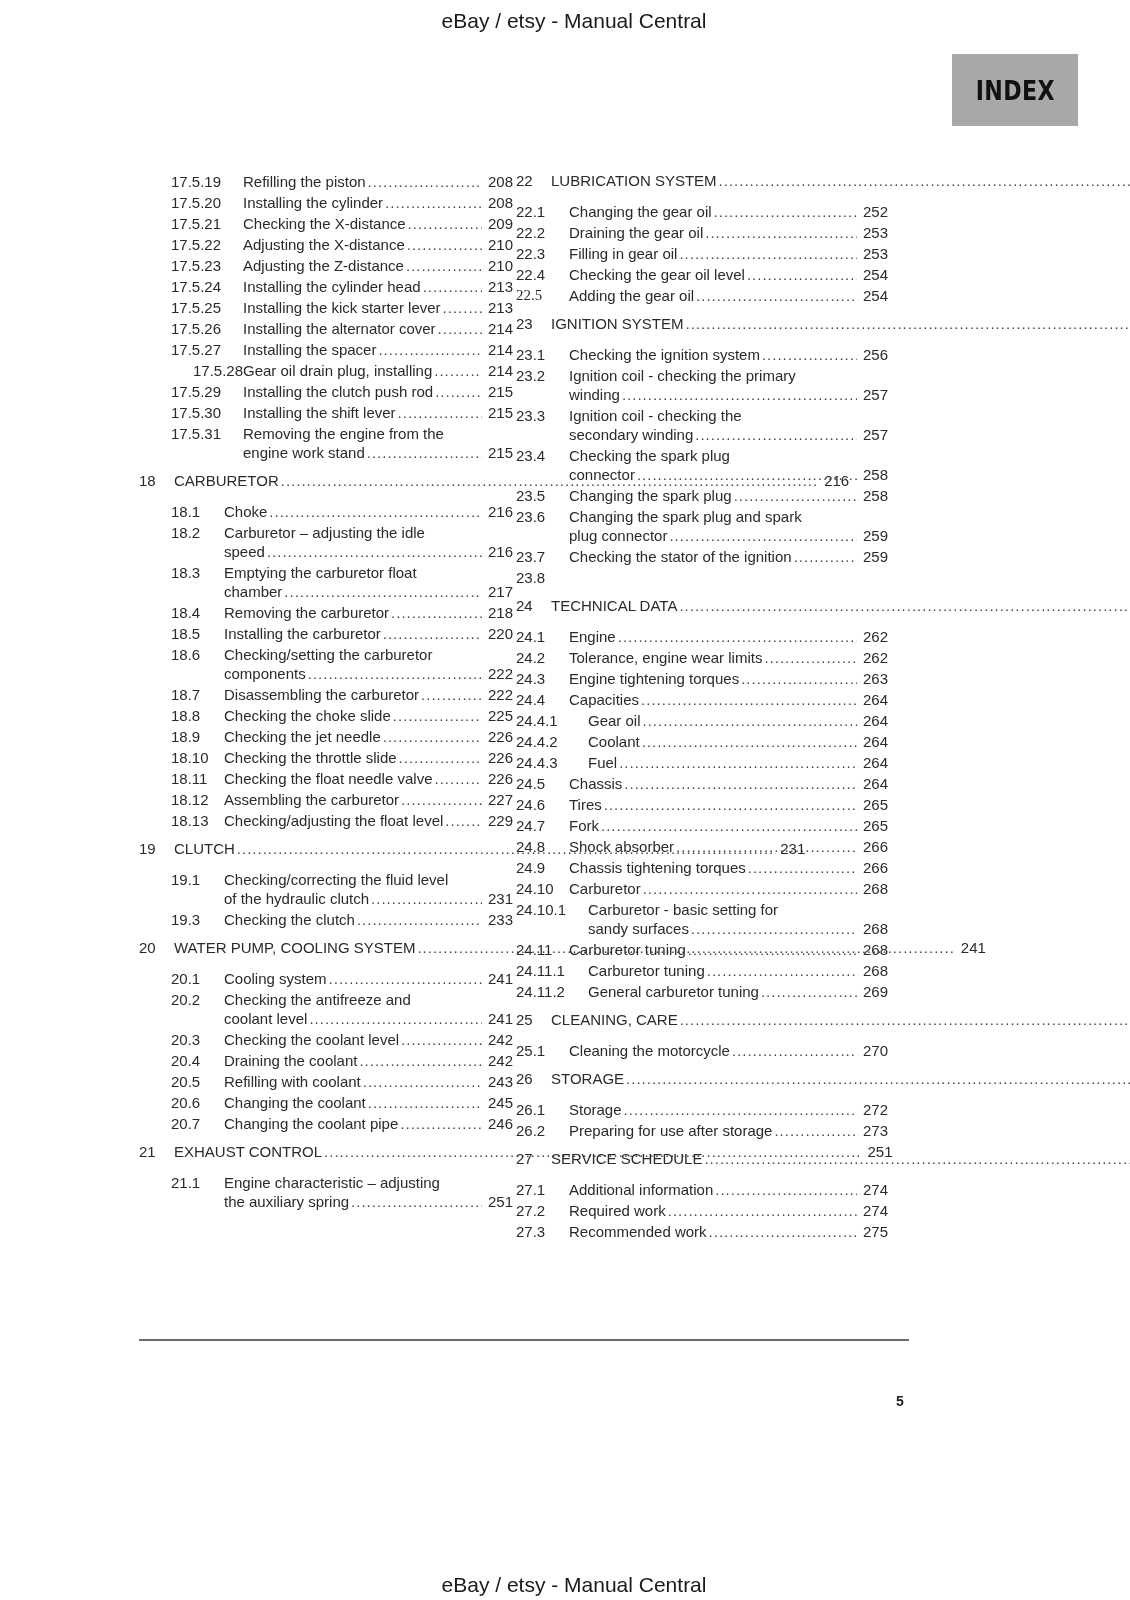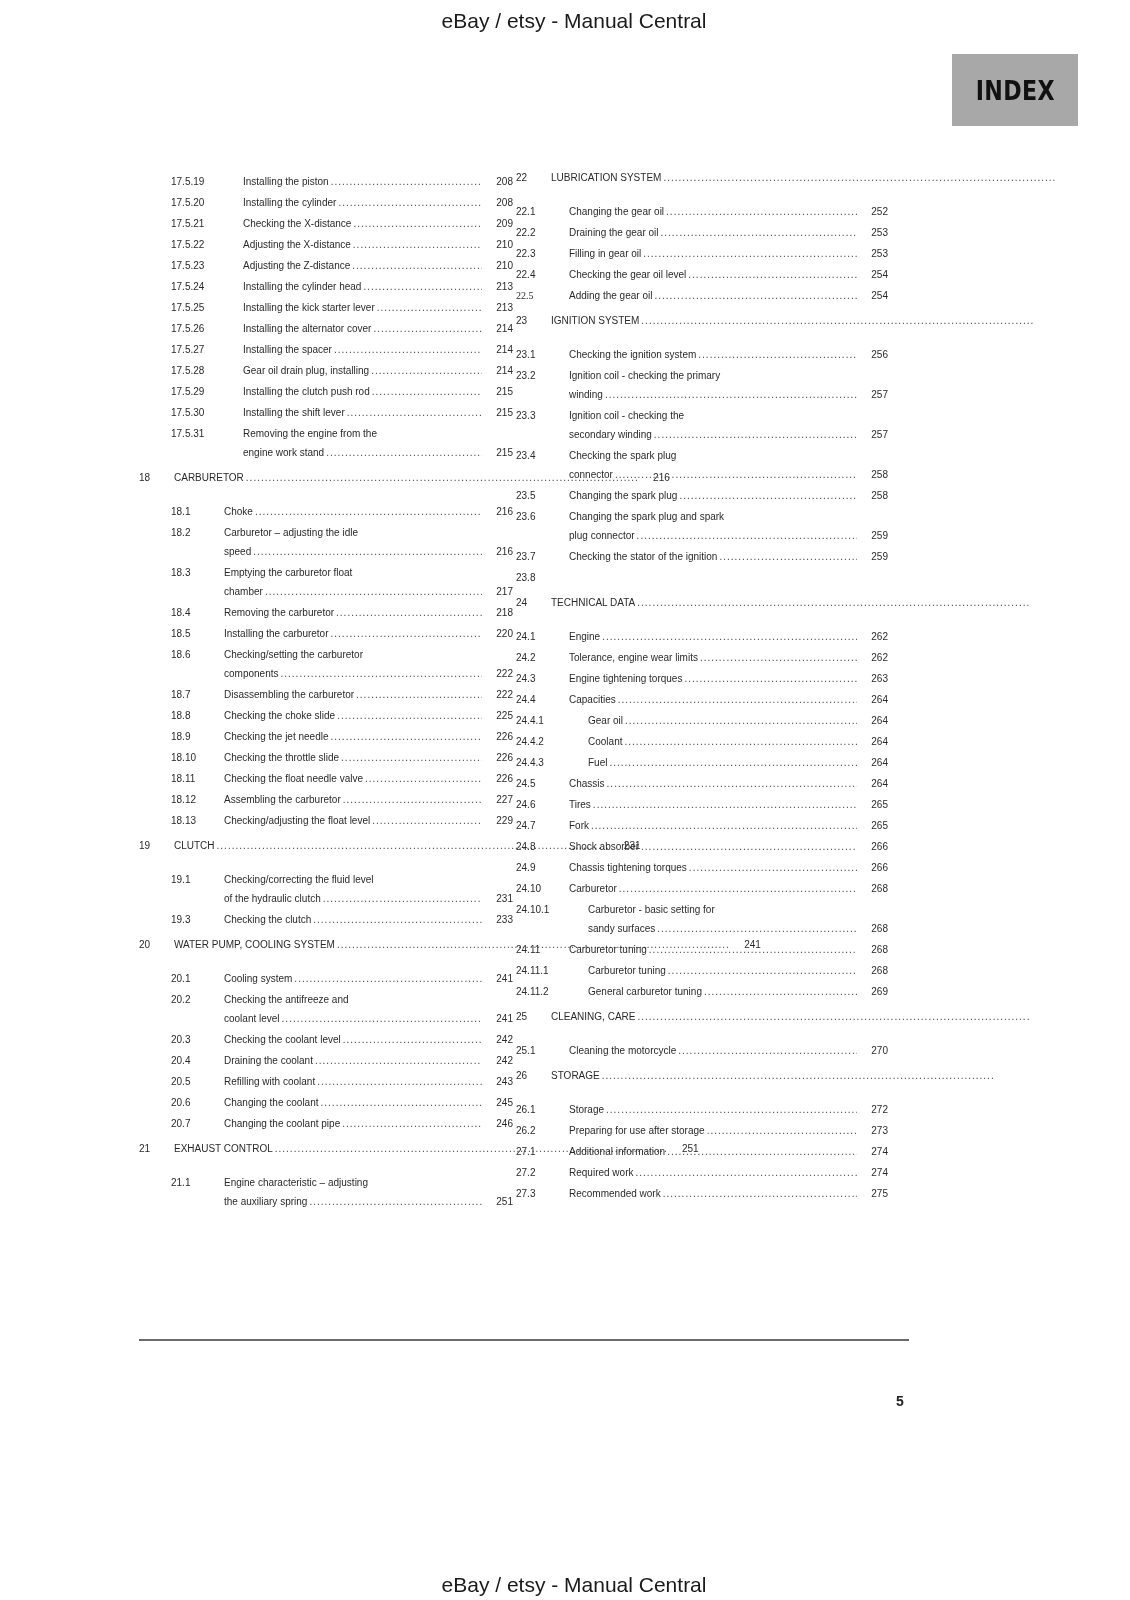--- a/index.html
+++ b/index.html
@@ -11,21 +11,21 @@
   .wm-top { top: 9px; }
   .wm-bottom { top: 1573px; }
   .index-tab {
     position: absolute; left: 952px; top: 54px; width: 126px; height: 72px;
     background: #a8a8a8; display: flex; align-items: center; justify-content: center;
   }
   .index-tab span {
     font-family: "DejaVu Sans", sans-serif; font-weight: bold; font-size: 27px;
     color: #111; transform: scaleX(0.82); letter-spacing: 0.5px;
   }
-  .col { position: absolute; top: 172px; font-family: "Liberation Sans", sans-serif; font-size: 10px; color: #2a2a2a; }
+  .col { position: absolute; top: 172px; font-family: "Liberation Sans", sans-serif; font-size: 15px; color: #2a2a2a; }
   .col-left { left: 139px; width: 374px; }
   .col-right { left: 516px; width: 372px; }
   .chapter { display: flex; align-items: baseline; height: 21px; margin-top: 10px; margin-bottom: 9px; }
   .chapter:first-child { margin-top: 0; }
   .ch-num { width: 35px; flex: none; }
   .sec { display: flex; align-items: flex-start; line-height: 19px; margin-bottom: 2px; }
   .sec-num { flex: none; }
   .lvl2 .sec-num { width: 53px; margin-left: 35px; }
   .lvl3 .sec-num { width: 72px; margin-left: 35px; }
   .lvl-sub .sec-num { width: 72px; margin-left: 35px; }
@@ -46,21 +46,21 @@
 
 <div class="index-tab">
   <span>INDEX</span>
 </div>
 
 <div class="col col-left">
     <div class="sec lvl3">
       <span class="sec-num" style="margin-left: 32px; width: 72px;">17.5.19</span>
       <div class="sec-text">
         <div class="line-fill">
-          <span class="title-text">Installing the piston</span>
+          <span class="title-text">Refilling the piston</span>
           <span class="leader"></span>
           <span class="page-num">208</span>
         </div>
       </div>
     </div>
     <div class="sec lvl3">
       <span class="sec-num" style="margin-left: 32px; width: 72px;">17.5.20</span>
       <div class="sec-text">
         <div class="line-fill">
           <span class="title-text">Installing the cylinder</span>
@@ -133,21 +133,21 @@
       <span class="sec-num" style="margin-left: 32px; width: 72px;">17.5.27</span>
       <div class="sec-text">
         <div class="line-fill">
           <span class="title-text">Installing the spacer</span>
           <span class="leader"></span>
           <span class="page-num">214</span>
         </div>
       </div>
     </div>
     <div class="sec lvl3">
-      <span class="sec-num" style="margin-left: 32px; width: 72px;">17.5.28</span>
+      <span class="sec-num" style="margin-left: 32px; width: 72px; text-align: right;">17.5.28</span>
       <div class="sec-text">
         <div class="line-fill">
           <span class="title-text">Gear oil drain plug, installing</span>
           <span class="leader"></span>
           <span class="page-num">214</span>
         </div>
       </div>
     </div>
     <div class="sec lvl3">
       <span class="sec-num" style="margin-left: 32px; width: 72px;">17.5.29</span>
@@ -805,20 +805,27 @@
     </div>
     <div class="sec lvl2">
       <span class="sec-num" style="margin-left: 0px;">26.2</span>
       <div class="sec-text">
         <div class="line-fill">
           <span class="title-text">Preparing for use after storage</span>
           <span class="leader"></span>
           <span class="page-num">273</span>
         </div>
       </div>
+    </div>
+    <div class="chapter">
+      <span class="ch-num">27</span>
+      <span class="line-fill" style="flex: 1 1 0%;">
+        <span class="title-text">SERVICE SCHEDULE</span>
+        <span class="leader"></span>
+      </span>
     </div>
     <div class="sec lvl2">
       <span class="sec-num" style="margin-left: 0px;">27.1</span>
       <div class="sec-text">
         <div class="line-fill">
           <span class="title-text">Additional information</span>
           <span class="leader"></span>
           <span class="page-num">274</span>
         </div>
       </div>

